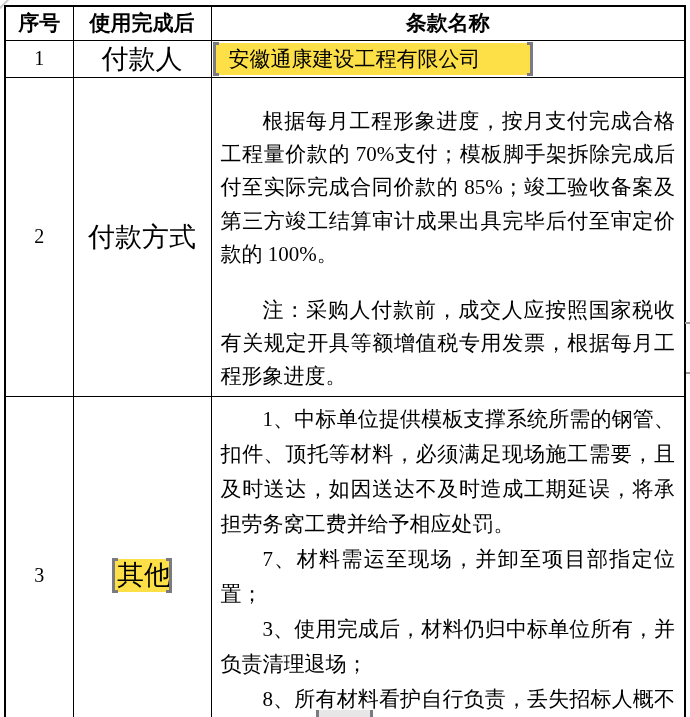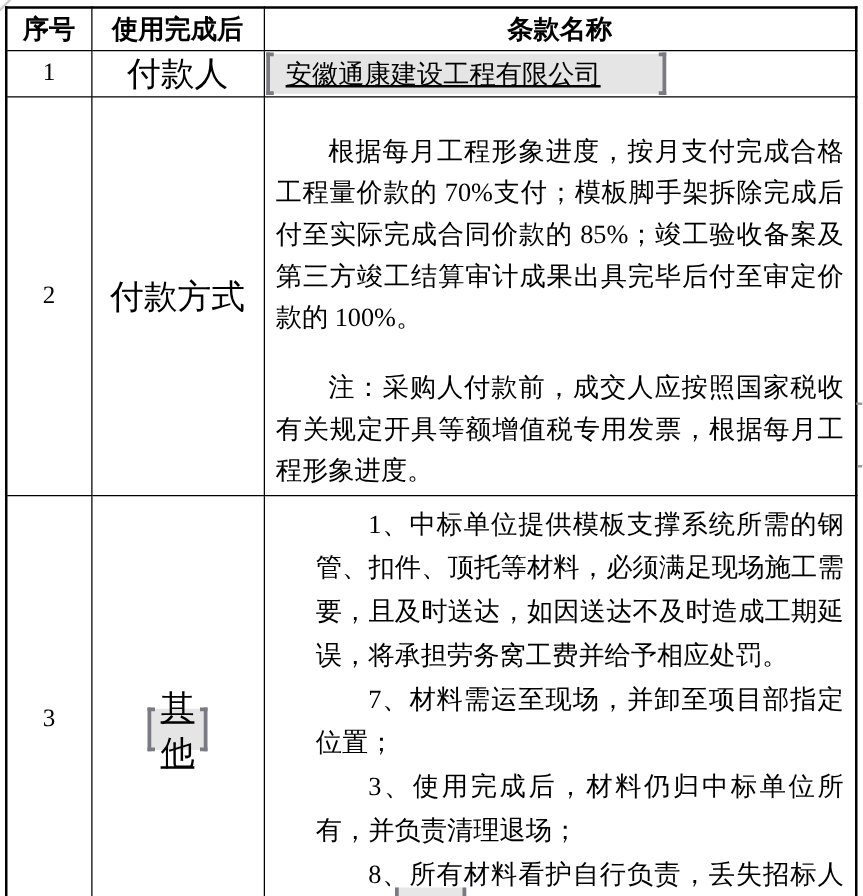--- a/index.html
+++ b/index.html
@@ -27,35 +27,35 @@
   th{font-weight:bold;font-size:21px;text-align:center;}
   td.c-no{font-size:20px;text-align:center;}
   td.c-name{font-size:27px;text-align:center;}
   td.c-content{font-size:21px;text-align:left;vertical-align:middle;}
   td.c-content.multi{vertical-align:top;padding:5px 9px 2px 9px;}
   .c-content p{
     margin:0;text-indent:2em;text-align:justify;text-justify:inter-ideograph;
     word-break:break-all;
   }
   tr.r-2 .c-content p{line-height:33.4px;margin-top:22px;}
-  tr.r-3 .c-content p{line-height:35px;margin-left:32px;}
+  tr.r-3 .c-content p{line-height:35px;}
 
   
   .ffield{
     position:relative;display:inline-flex;align-items:center;
-    background:#e5e5e5;box-sizing:border-box;height:32px;text-decoration:underline;
+    background:#fde047;box-sizing:border-box;height:32px;
   }
   .ffield::before,.ffield::after{
     content:"";position:absolute;top:-1px;bottom:-1px;width:6px;
     border:3px solid #7a7a82;box-sizing:border-box;
   }
   .ffield::before{left:-1px;border-right:none;}
   .ffield::after{right:-1px;border-left:none;}
   .ffield-payer{width:318px;padding-left:15px;margin-left:2px;}
-  .ffield-other{width:46px;height:33px;justify-content:flex-end;}
+  .ffield-other{width:58px;height:33px;justify-content:flex-end;}
 
   
   .bottom-field-fragment{
     position:absolute;left:316px;top:710px;width:57px;height:7px;
     background:#e7e7e7;border-left:3px solid #7a7a82;border-right:3px solid #7a7a82;
     box-sizing:border-box;
   }
   .edge-tick{position:absolute;background:#9a9a9a;}
   .edge-tick.t1{left:685px;top:322px;width:5px;height:2px;}
   .edge-tick.t2{left:686px;top:372px;width:4px;height:2px;}

